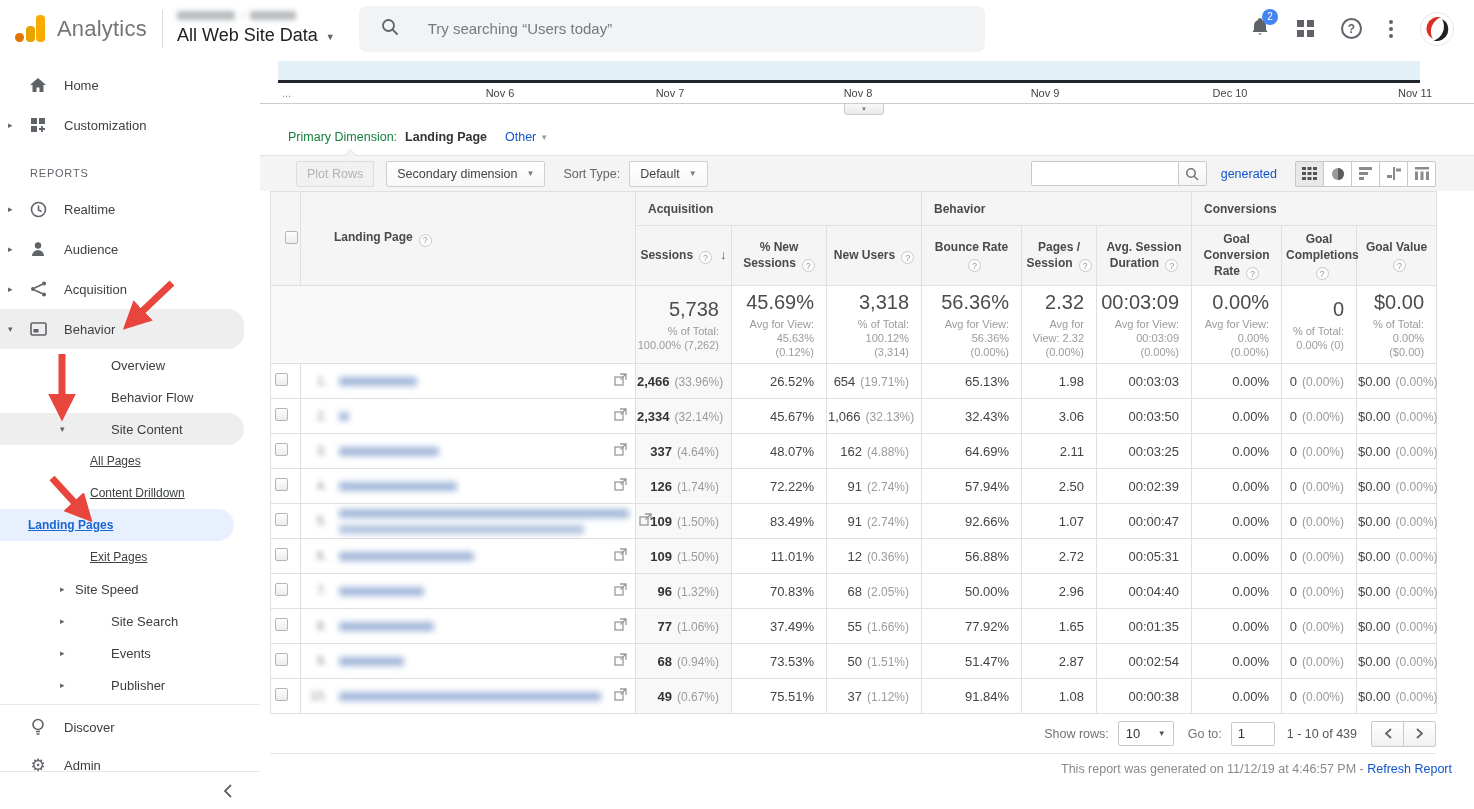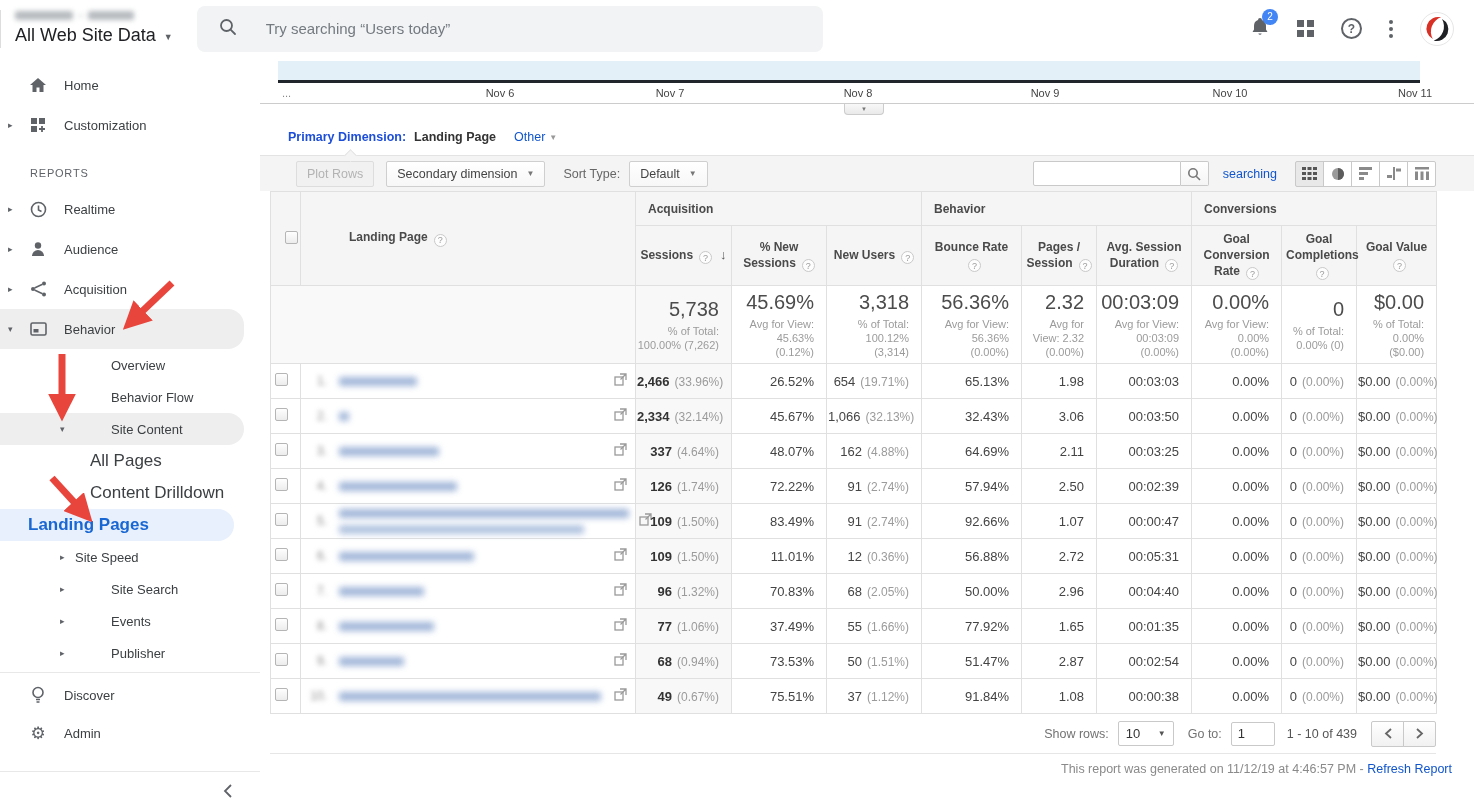--- a/index.html
+++ b/index.html
@@ -34,41 +34,41 @@
   .dots3 span { width:4px; height:4px; border-radius:50%; background:#5f6368; }
   .avatar { width:34px; height:34px; border-radius:50%; border:1px solid #e6e6e6; background:#fff; display:flex; align-items:center; justify-content:center; overflow:hidden; }
 
   
   .sidebar { position:absolute; top:57px; left:0; width:260px; bottom:0; background:#fff; padding-top:8px; }
   .nav-item { height:40px; display:flex; align-items:center; font-size:13px; color:#3c4043; cursor:pointer; position:relative; }
   .nav-item .tri { position:absolute; left:8px; font-size:9px; color:#5f6368; }
   .nav-item .nav-ico { width:20px; display:flex; justify-content:center; margin-left:28px; margin-right:16px; flex:none; }
   .nav-sub { height:32px; display:flex; align-items:center; font-size:13px; color:#3c4043; padding-left:111px; cursor:pointer; position:relative; }
   .nav-sub .tri { position:absolute; left:60px; font-size:9px; color:#5f6368; }
-  .nav-sub2 { height:32px; display:flex; align-items:center; font-size:17px; color:#3c4043; padding-left:90px; cursor:pointer; position:relative; }
+  .nav-sub2 { height:32px; display:flex; align-items:center; font-size:12px; color:#3c4043; padding-left:90px; cursor:pointer; position:relative;text-decoration:underline; }
   .pill-grey { background:#eeeeee; border-radius:0 16px 16px 0; margin-right:16px; }
   .pill-blue { background:#e8f0fe; border-radius:0 16px 16px 0; margin-right:26px; color:#1967d2 !important; font-weight:bold;padding-left:28px; }
   .pill-blue.nav-sub2 { color:#1967d2; }
   .section-label { height:44px; display:flex; align-items:flex-end; padding:0 0 10px 30px; font-size:11px; letter-spacing:.8px; color:#5f6368; }
   .side-divider { border-top:1px solid #e8e8e8; margin:3px 0; }
   .collapse-row { position:absolute; bottom:0; left:0; right:0; height:38px; border-top:1px solid #e8e8e8; display:flex; align-items:center; justify-content:flex-end; padding-right:28px; }
   .arrow-overlay { position:absolute; top:0; left:0; pointer-events:none; }
 
   
   .main { position:absolute; top:57px; left:260px; right:0; bottom:0; background:#fff; }
 
   .chart-area { position:relative; height:62px; }
   .chart-band { position:absolute; top:4px; left:18px; right:54px; height:22px; background:#e3f0f8; border-bottom:3px solid #20262c; }
   .x-label { position:absolute; top:30px; transform:translateX(-50%); font-size:11px; color:#444; }
   .x-ellipsis { position:absolute; top:30px; left:22px; font-size:11px; color:#888; }
   .chart-divider { position:absolute; top:46px; left:0; right:0; border-top:1px solid #ccc; }
   .chart-tab { position:absolute; top:47px; left:584px; width:40px; height:11px; background:linear-gradient(#f8f8f8,#e9e9e9); border:1px solid #ccc; border-top:none; border-radius:0 0 4px 4px; display:flex; align-items:center; justify-content:center; font-size:6px; color:#777; cursor:pointer; }
 
   .dim-row { height:36px; display:flex; align-items:center; padding-left:28px; font-size:12.5px; }
-  .dim-label { color:#1d4ed8;font-weight:bold; }
+  .dim-label { color:#15803d; }
   .dim-value { font-weight:bold; color:#333; margin-left:8px; }
   .dim-other { color:#15c; margin-left:18px; cursor:pointer; }
   .dim-caret { font-size:8px; color:#999; margin-left:4px; }
 
   .toolbar { position:relative; height:36px; background:#f4f4f4; border-top:1px solid #e3e3e3; display:flex; align-items:center; padding:0 38px 0 36px; }
   .notch { position:absolute; top:-5px; left:86px; width:9px; height:9px; background:#f4f4f4; border-left:1px solid #e3e3e3; border-top:1px solid #e3e3e3; transform:rotate(45deg); }
   .btn { height:26px; border:1px solid #cfcfcf; border-radius:2px; background:linear-gradient(#fff,#f7f7f7); font-size:12.5px; color:#444; display:inline-flex; align-items:center; padding:0 10px; cursor:pointer; }
   .btn .bcaret { font-size:8px; color:#777; margin-left:9px; }
   .btn-disabled { color:#b3b3b3; background:#f1f1f1; border-color:#ddd; cursor:default; }
   .tb-label { font-size:12.5px; color:#666; margin:0 9px 0 18px; }
@@ -84,21 +84,21 @@
   .vbtn-active { background:#e8e8e8; }
 
   
   .table-wrap { margin:0 38px 0 10px; }
   table.report { border-collapse:collapse; width:1166px; table-layout:fixed; }
   table.report th, table.report td { border:1px solid #e0e0e0; }
   thead th { background:#f5f5f5; font-size:12px; color:#4a4a4a; }
   .group-row th { height:34px; text-align:left; padding-left:12px; font-weight:bold; }
   .cols-row th { height:60px; text-align:center; font-weight:bold; line-height:16px; padding:0 4px; vertical-align:middle; cursor:pointer; }
   th.c-check, td.c-check { text-align:center; vertical-align:middle; }
-  th.c-page-h { text-align:left; padding-left:48px; font-weight:bold; vertical-align:middle; }
+  th.c-page-h { text-align:left; padding-left:33px; font-weight:bold; vertical-align:middle; }
   .qm { display:inline-flex; width:13px; height:13px; border-radius:50%; background:#fdfdfd; border:1px solid #c9c9c9; color:#9a9a9a; font-size:9px; align-items:center; justify-content:center; margin-left:6px; vertical-align:-2px; font-weight:normal; }
   .sort-arrow { font-size:13px; color:#555; margin-left:8px; font-weight:normal; }
   .checkbox { display:inline-block; width:13px; height:13px; border:1px solid #b5b5b5; border-radius:2px; background:linear-gradient(#fefefe,#ececec); cursor:pointer; }
   .summary-row td { height:78px; vertical-align:middle; text-align:right; padding-right:12px; background:#fff; }
   .summary-row td.sum-left { background:#f9f9f9; }
   .sum-big { font-size:20px; color:#4c4c4c; }
   .sum-small { font-size:11px; color:#9b9b9b; line-height:14px; margin-top:3px; white-space:pre-line; }
   tbody.rows td { height:35px; font-size:13px; color:#444; text-align:right; padding-right:12px; background:#fff; }
   tbody.rows td.c-page-cell { text-align:left; padding:0 8px 0 0; }
   td.c-sess { background:#f8f8f8 !important; }
@@ -123,20 +123,28 @@
   .pbtn:last-child { border-radius:0 2px 2px 0; margin-left:-1px; }
   .attribution { text-align:right; padding:8px 22px 0 0; font-size:12.5px; color:#8a8a8a; }
   .attribution a { color:#15c; text-decoration:none; cursor:pointer; }
 </style>
 </head>
 <body>
 
 <div class="app">
 
   <div class="topbar">
+    <div class="logo-block">
+      <div class="logo-icon">
+        <span class="bar-tall"></span>
+          <span class="bar-mid"></span>
+          <span class="dot"></span>
+      </div>
+      <span class="logo-text">Analytics</span>
+    </div>
     <div class="topbar-divider"></div>
     <div class="property-block">
       <div class="bc-row">
         <span class="bc-chip" style="width:58px"></span>
           <span class="bc-sep">›</span>
           <span class="bc-chip" style="width:46px"></span>
       </div>
       <div class="property-name">
         <span>All Web Site Data</span>
         <span class="caret">▼</span>
@@ -257,20 +265,23 @@
     </div>
     <div class="nav-sub2">
         <span>All Pages</span>
       </div>
     <div class="nav-sub2">
         <span>Content Drilldown</span>
       </div>
     <div class="nav-sub2 pill-blue">
         <span>Landing Pages</span>
       </div>
+    <div class="nav-sub2">
+        <span>Exit Pages</span>
+      </div>
     <div class="nav-sub" style="padding-left:75px">
       <span class="tri">▸</span>
       <span>Site Speed</span>
     </div>
     <div class="nav-sub">
       <span class="tri">▸</span>
       <span>Site Search</span>
     </div>
     <div class="nav-sub">
       <span class="tri">▸</span>
@@ -313,21 +324,21 @@
 
   <div class="main">
 
     <div class="chart-area">
       <div class="chart-band"></div>
       <span class="x-ellipsis">...</span>
       <span class="x-label" style="left:240px">Nov 6</span>
       <span class="x-label" style="left:410px">Nov 7</span>
       <span class="x-label" style="left:598px">Nov 8</span>
       <span class="x-label" style="left:785px">Nov 9</span>
-      <span class="x-label" style="left:970px">Nov 10</span>
+      <span class="x-label" style="left:970px">Dec 10</span>
       <span class="x-label" style="left:1155px">Nov 11</span>
       <div class="chart-divider"></div>
       <div class="chart-tab">▼</div>
     </div>
 
     <div class="dim-row">
       <span class="dim-label">Primary Dimension:</span>
       <span class="dim-value">Landing Page</span>
       <span class="dim-other">Other</span>
       <span class="dim-caret">▼</span>
@@ -346,21 +357,21 @@
         <span class="bcaret">▼</span>
       </button>
       <div class="tb-right">
         <input class="search-box" style="">
         <div class="search-btn">
           <svg width="14" height="14" viewBox="0 0 14 14">
               <circle cx="6" cy="6" r="4.2" fill="none" stroke="#777" stroke-width="1.6"></circle>
               <line x1="9.2" y1="9.2" x2="13" y2="13" stroke="#777" stroke-width="1.6"></line>
             </svg>
         </div>
-        <span class="advanced">searching</span>
+        <span class="advanced">generated</span>
         <div class="view-switch">
           <div class="vbtn vbtn-active">
             <svg width="15" height="13" viewBox="0 0 15 13">
                 <g fill="#555">
                   <rect x="0" y="0" width="4" height="3"></rect>
                   <rect x="5.5" y="0" width="4" height="3"></rect>
                   <rect x="11" y="0" width="4" height="3"></rect>
                   <rect x="0" y="5" width="4" height="3"></rect>
                   <rect x="5.5" y="5" width="4" height="3"></rect>
                   <rect x="11" y="5" width="4" height="3"></rect>

